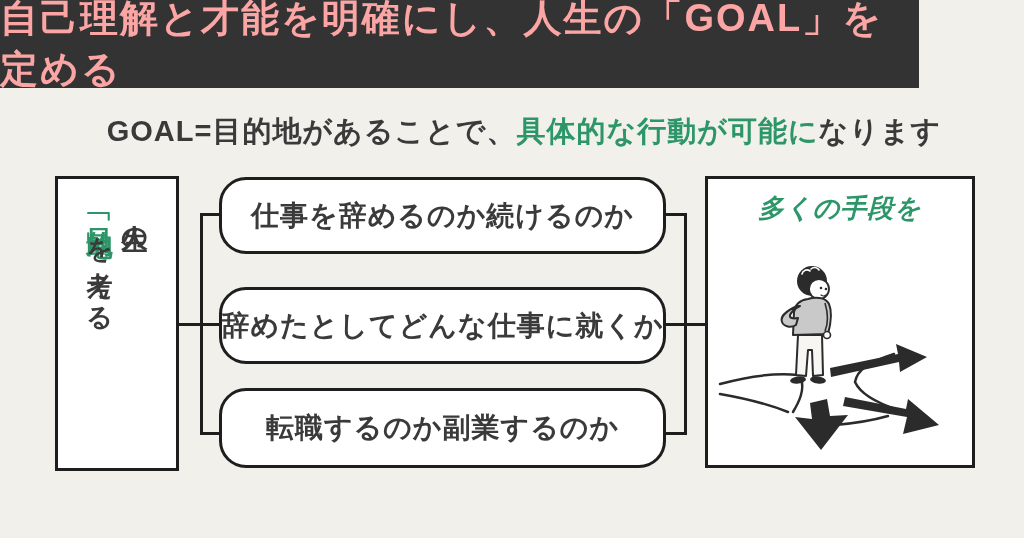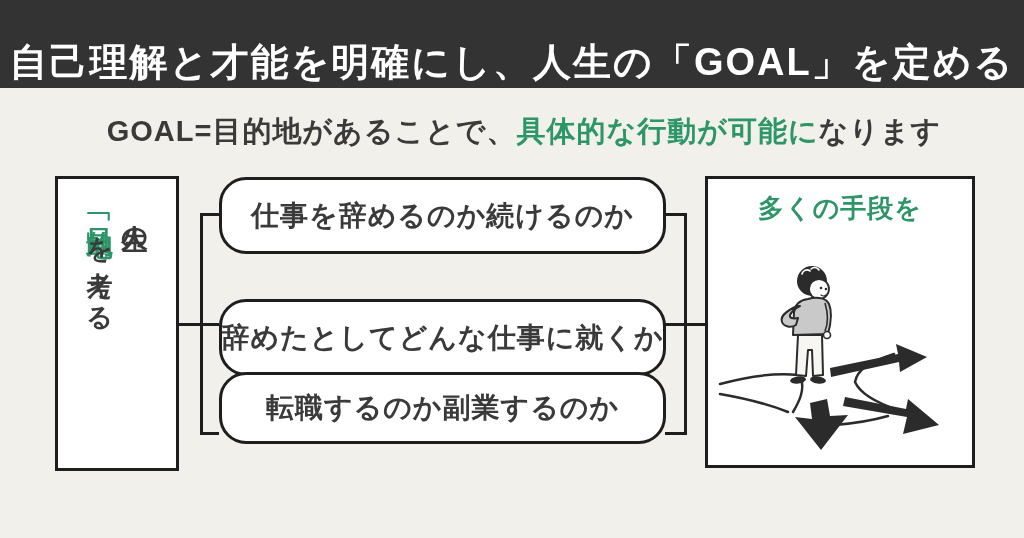--- a/index.html
+++ b/index.html
@@ -3,23 +3,23 @@
 <meta charset="utf-8">
 <style>
   html,body{margin:0;padding:0;}
   body{
     width:1024px;height:538px;position:relative;overflow:hidden;
     background:#f2f0ea;
     font-family:"Liberation Sans","DejaVu Sans",sans-serif;
     color:#3a3a3a;
   }
   .header{
-    position:absolute;left:0;top:0;width:1024px;height:88px;
-    background:#333333;color:#ffffff;
-    display:flex;align-items:flex-end;justify-content:center;
+    position:absolute;left:0;top:0;width:919px;height:88px;
+    background:#333333;color:#fca5a5;
+    display:flex;align-items:center;justify-content:center;
     font-size:38px;font-weight:bold;letter-spacing:2px;
   }
   .subtitle{
     position:absolute;left:0;top:112px;width:1024px;
     text-align:center;font-size:29px;font-weight:bold;
     letter-spacing:1px;white-space:nowrap;padding-left:12px;
   }
   .box{
     position:absolute;background:#ffffff;
     border:3px solid #1e1e1e;box-sizing:border-box;
@@ -28,22 +28,22 @@
     display:flex;justify-content:center;padding-top:25px;}
   .vtext{
     writing-mode:vertical-rl;text-orientation:mixed;
     font-size:26px;font-weight:bold;line-height:1.35;letter-spacing:3px;
   }
   .opt{
     left:219px;width:447px;height:77px;
     display:flex;align-items:center;justify-content:center;
     font-size:28px;font-weight:bold;letter-spacing:1px;white-space:nowrap;border-radius:27px;
   }
-  .opt1{top:177px}.opt2{top:299px}.opt3{top:372px;height:72px}
-  .result-box{left:705px;top:176px;width:270px;height:292px;}
+  .opt1{top:177px}.opt2{top:287px}.opt3{top:388px;height:80px}
+  .result-box{left:705px;top:176px;width:270px;height:292px;font-style:italic;}
   .result-caption{
     margin-top:13px;text-align:center;
     font-size:26px;font-weight:bold;line-height:1.3;letter-spacing:1px;
   }
   .illus{position:absolute;left:0;top:72px;width:264px;height:218px;}
   .cline{position:absolute;background:#1e1e1e;}
   .l-stub-top{left:200px;top:213px;width:19px;height:3px;}
   .l-stub-bot{left:200px;top:432px;width:19px;height:3px;}
   .l-vert{left:200px;top:213px;width:3px;height:222px;}
   .l-mid{left:176px;top:323px;width:43px;height:3px;}

